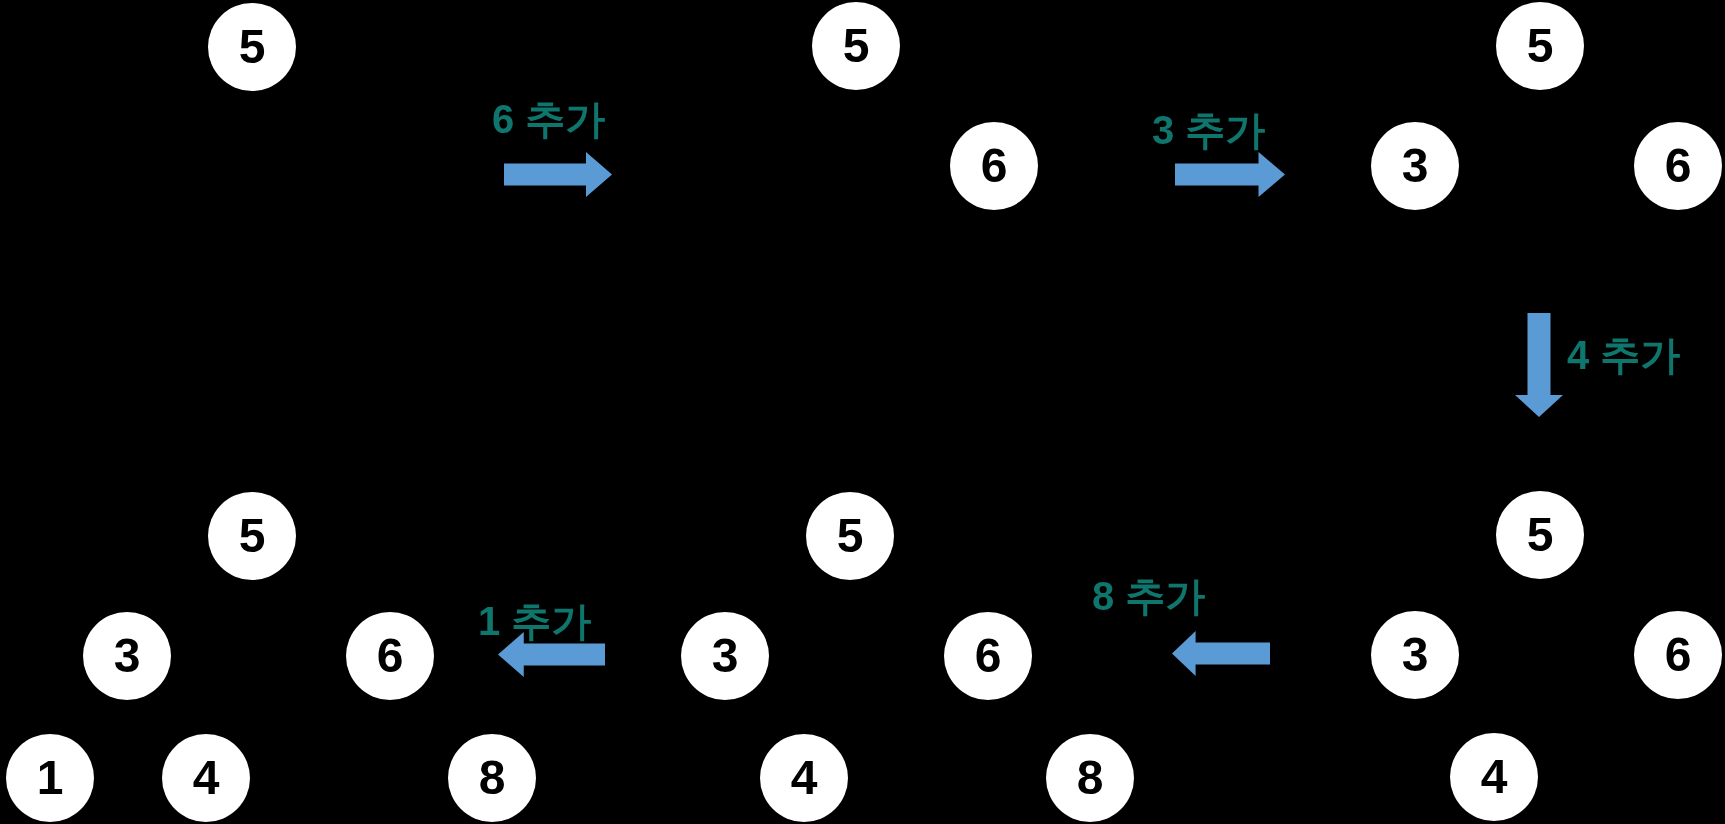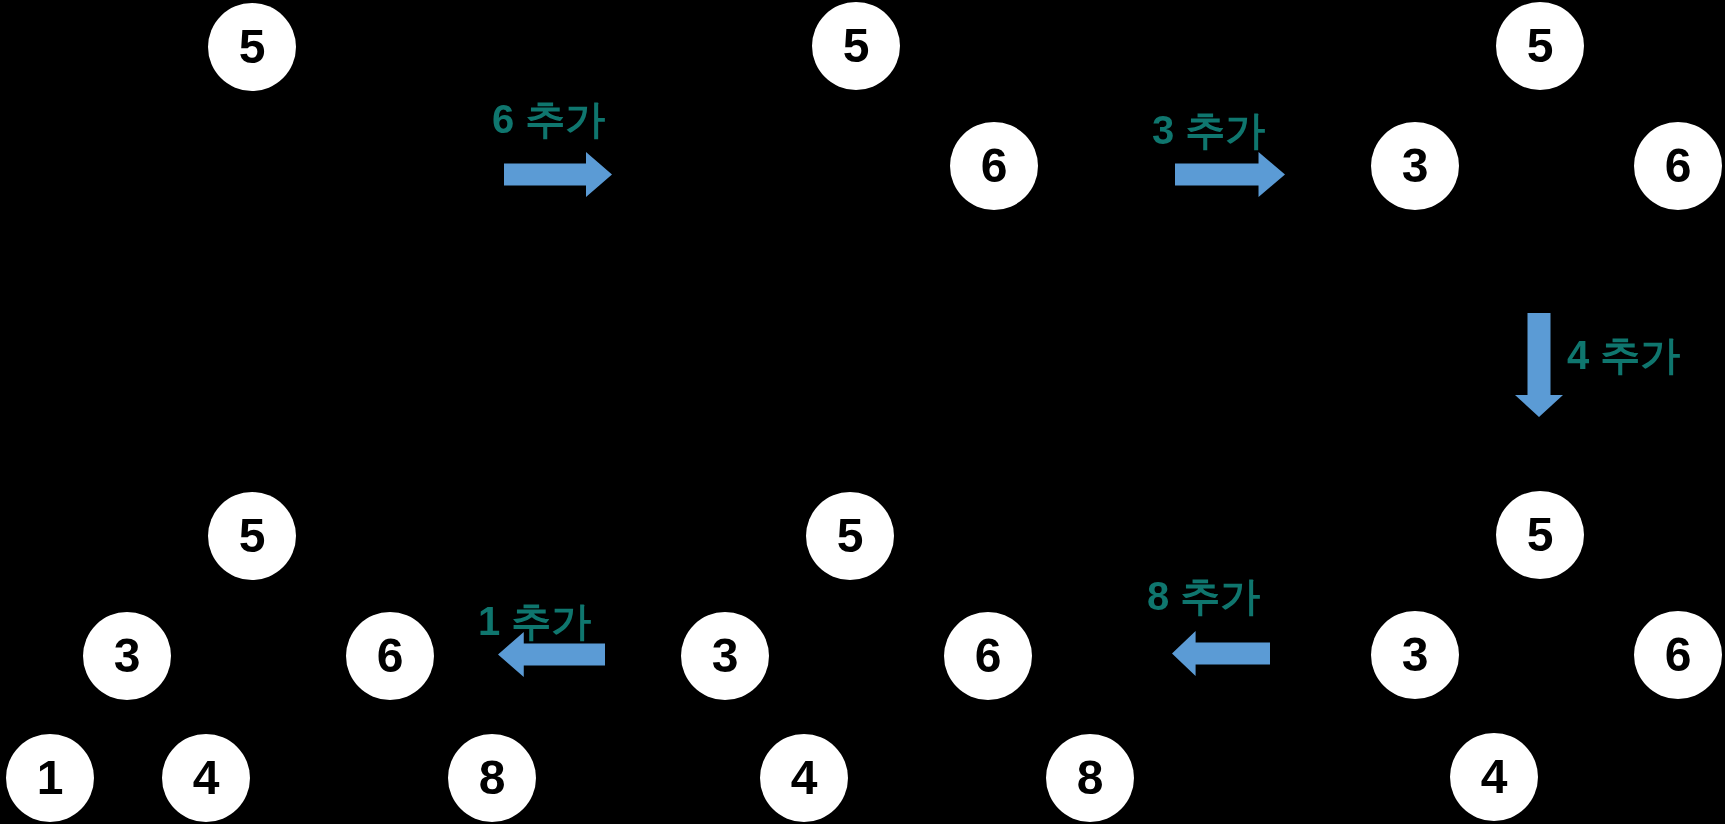--- a/index.html
+++ b/index.html
@@ -48,21 +48,21 @@
     position:absolute;
     width:140px;height:42px;
     text-align:left;
     font-size:40px;font-weight:700;line-height:42px;
     color:#0f766e;
     white-space:nowrap;
   }
   .label-1{left:492px;top:98px;}
   .label-2{left:1152px;top:97px;margin-top:12px;}
   .label-3{left:1567px;top:334px;}
-  .label-4{left:1147px;top:575px;}
+  .label-4{left:1092px;top:575px;}
   .label-5{left:478px;top:576px;margin-top:24px;}
 </style>
 </head>
 <body>
 
 <div id="stage">
 
   <div class="tree tree-1">
       <div class="node pos-root">5</div>
     </div>

